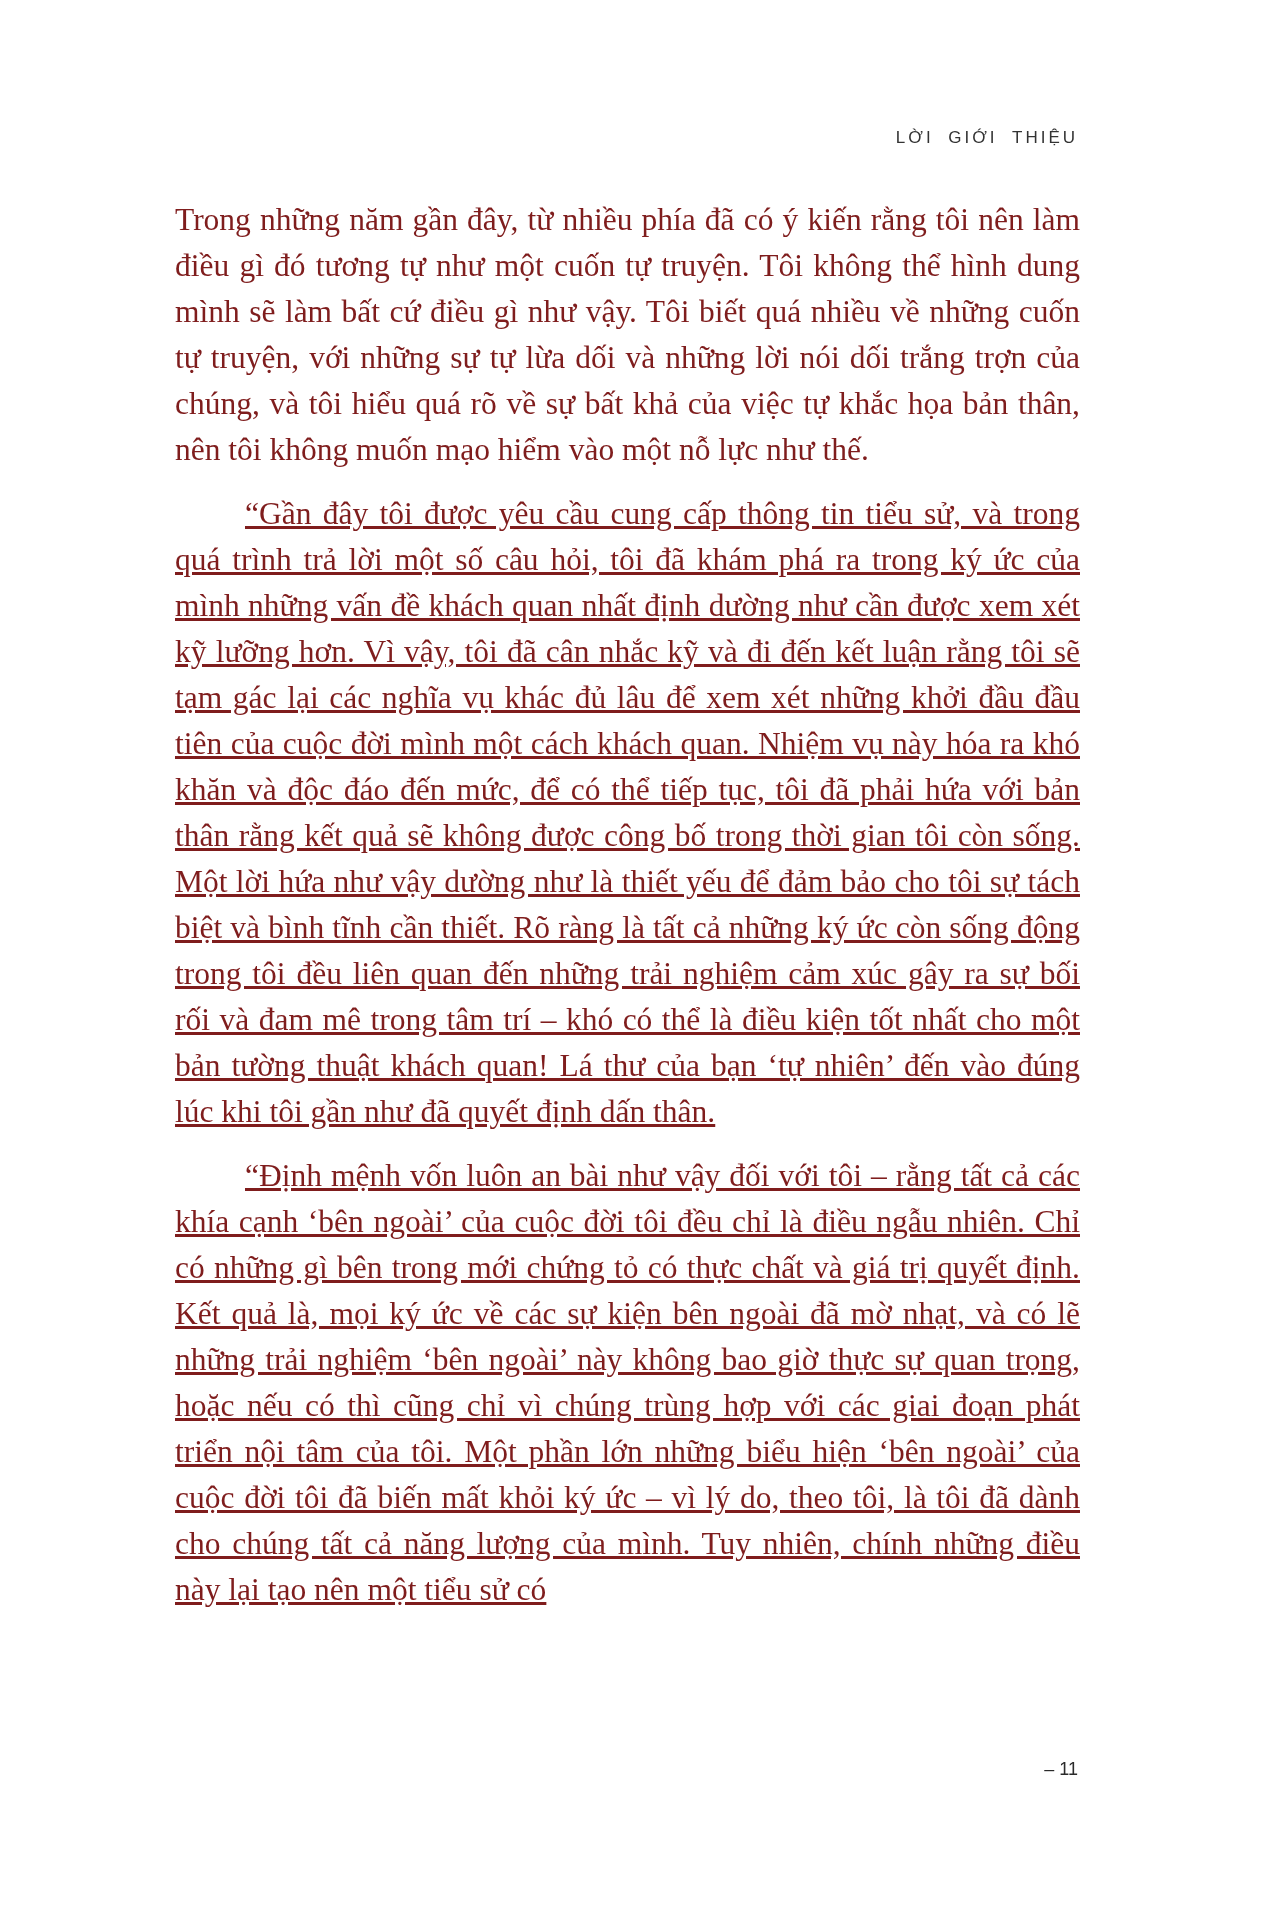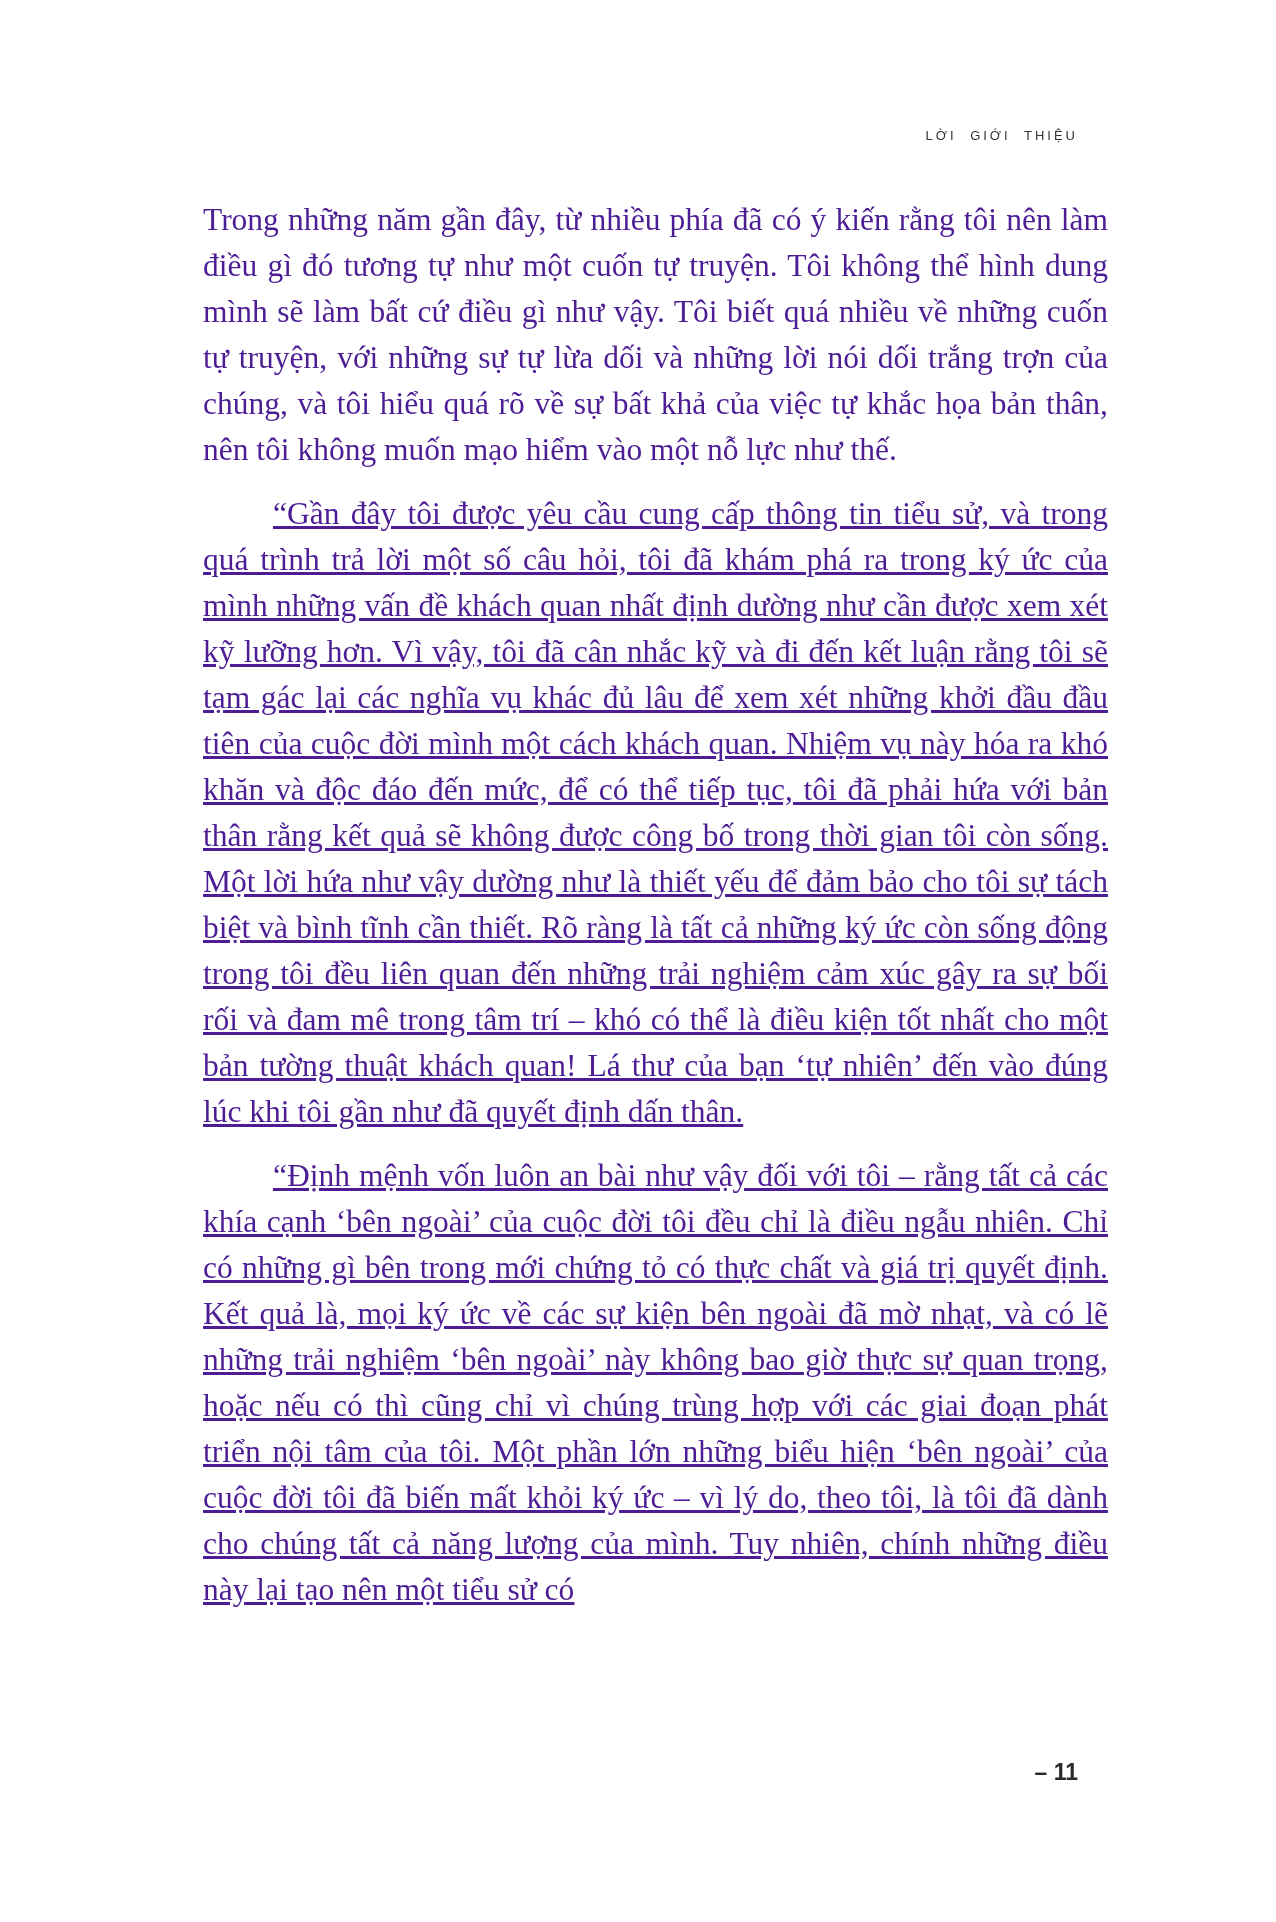--- a/index.html
+++ b/index.html
@@ -16,55 +16,54 @@
   .page {
     position: absolute;
     inset: 0;
     background: #ffffff;
   }
   .running-header {
     position: absolute;
     top: 128px;
     right: 198px;
     font-family: "Liberation Sans", sans-serif;
-    font-size: 13px;
+    font-size: 17px;
     font-weight: 400;
     letter-spacing: 3px;
     word-spacing: 7px;
     color: #333333;
     white-space: nowrap;
   }
   .body-text {
     position: absolute;
     left: 175px;
     top: 197px;
     width: 905px;
     font-family: "Liberation Serif", serif;
     font-size: 31.5px;
     line-height: 46px;
-    color: #4c1d95;
+    color: #7f1d1d;
     text-align: justify;
     text-justify: inter-word;
-    margin-left: 28px;
   }
   .body-text p {
     margin: 0 0 18px 0;
     padding: 0;
   }
   .body-text p.indented {
     text-indent: 70px;
     text-decoration: underline;
   }
   .folio {
     position: absolute;
     top: 1759px;
     right: 198px;
     font-family: "Liberation Sans", sans-serif;
-    font-size: 23px;
-    font-weight: 700;
+    font-size: 18px;
+    font-weight: 400;
     color: #2a2a2a;
     white-space: nowrap;
   }
 </style>
 </head>
 <body>
 
 <div class="page">
 
   <div class="running-header">LỜI GIỚI THIỆU</div>

